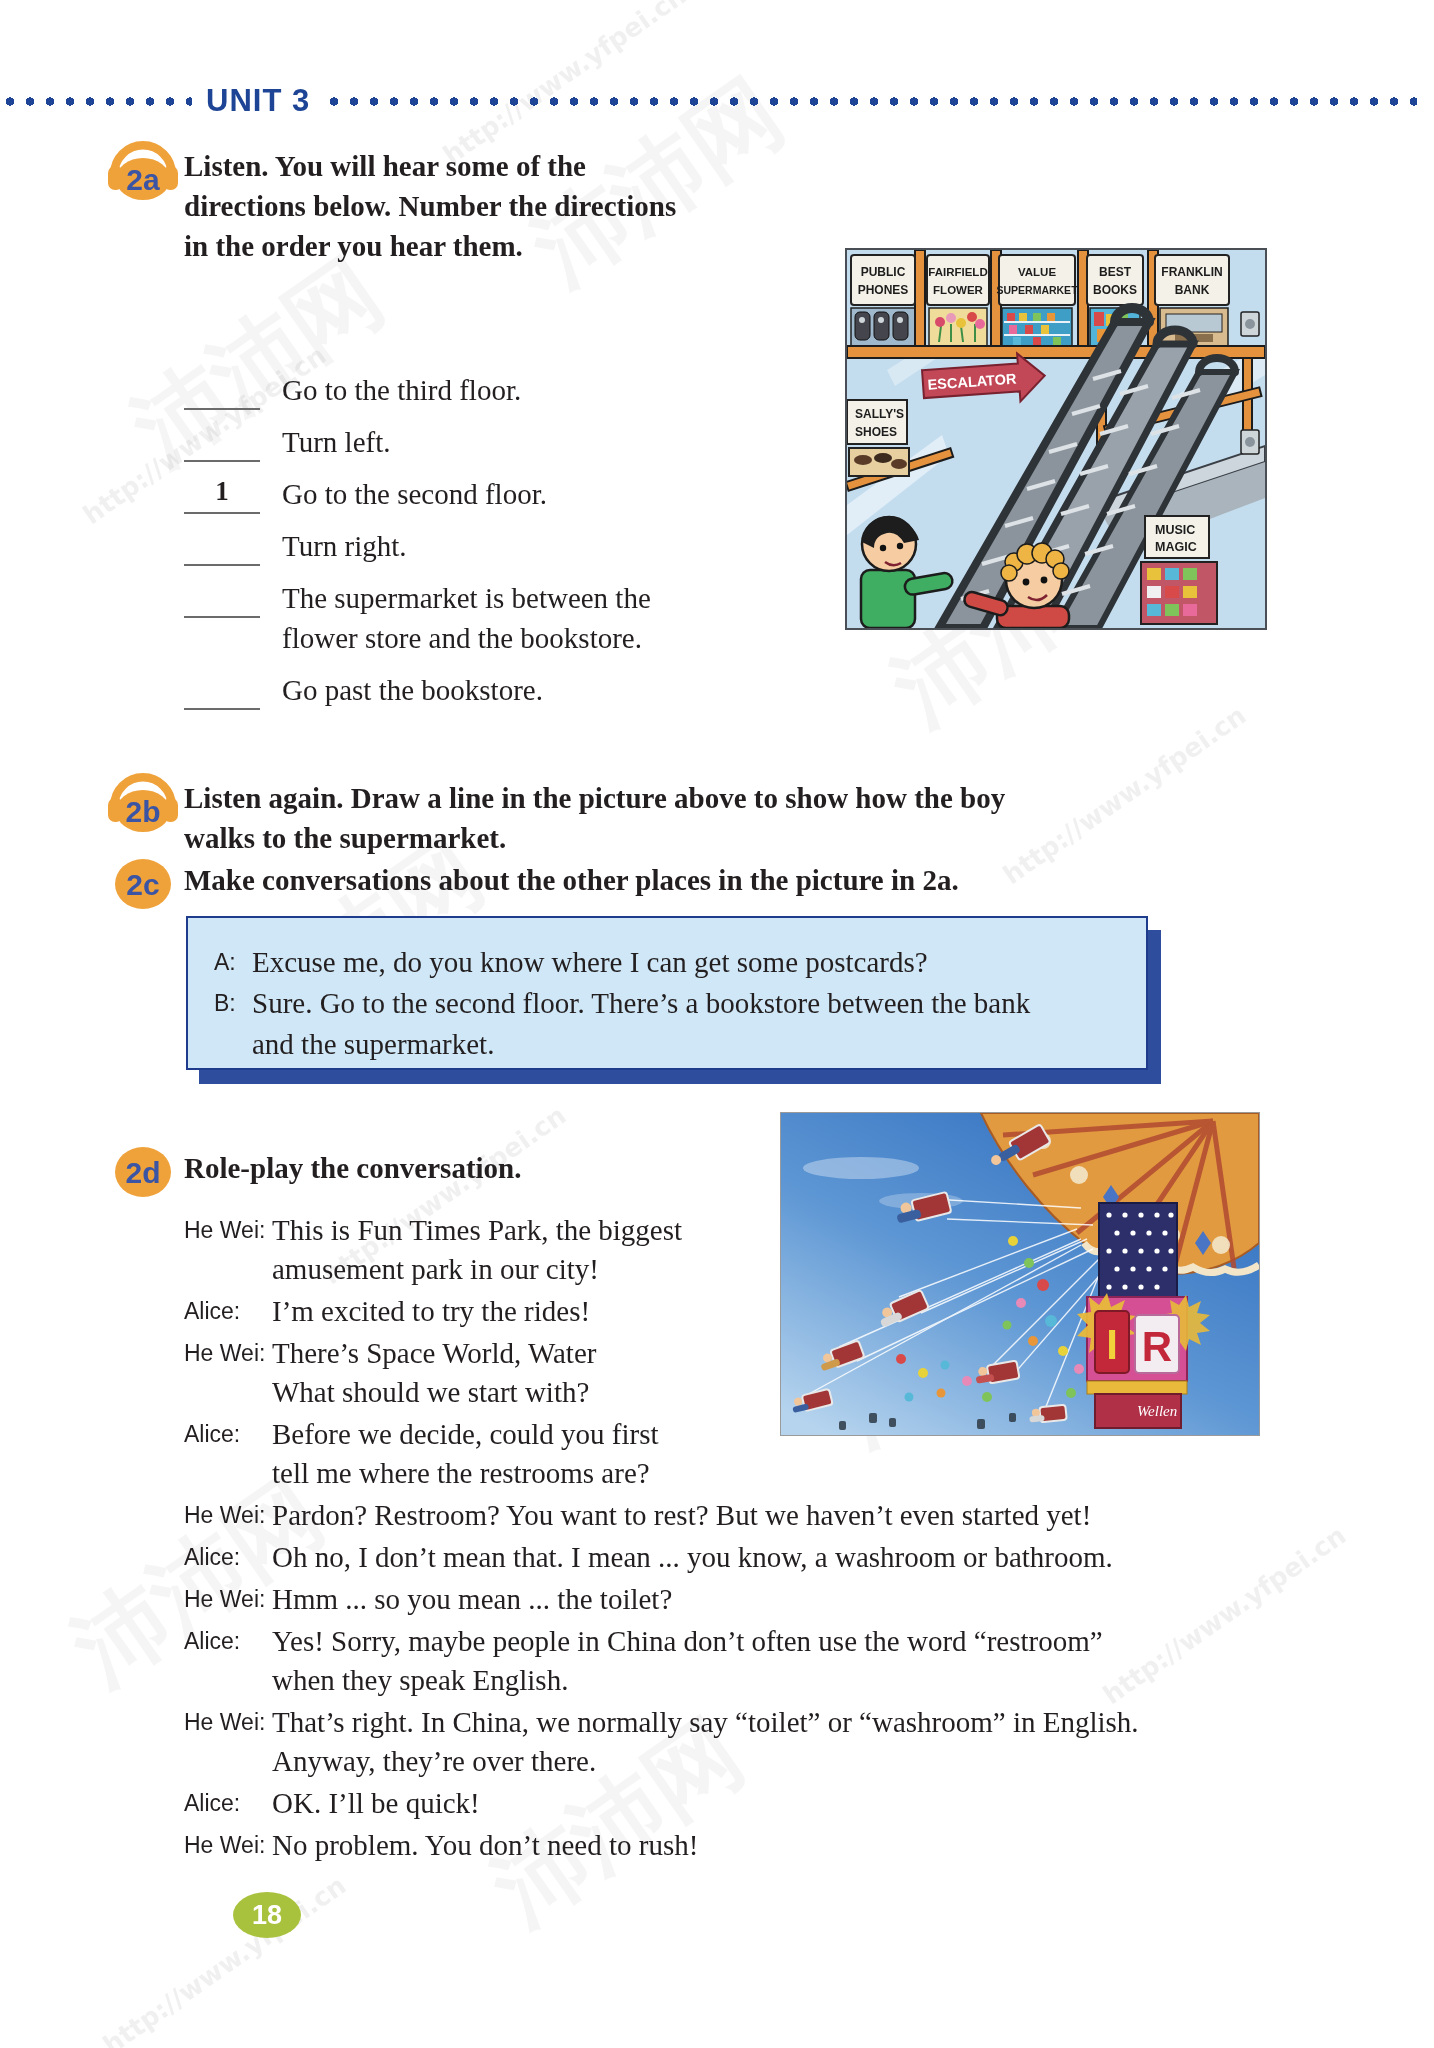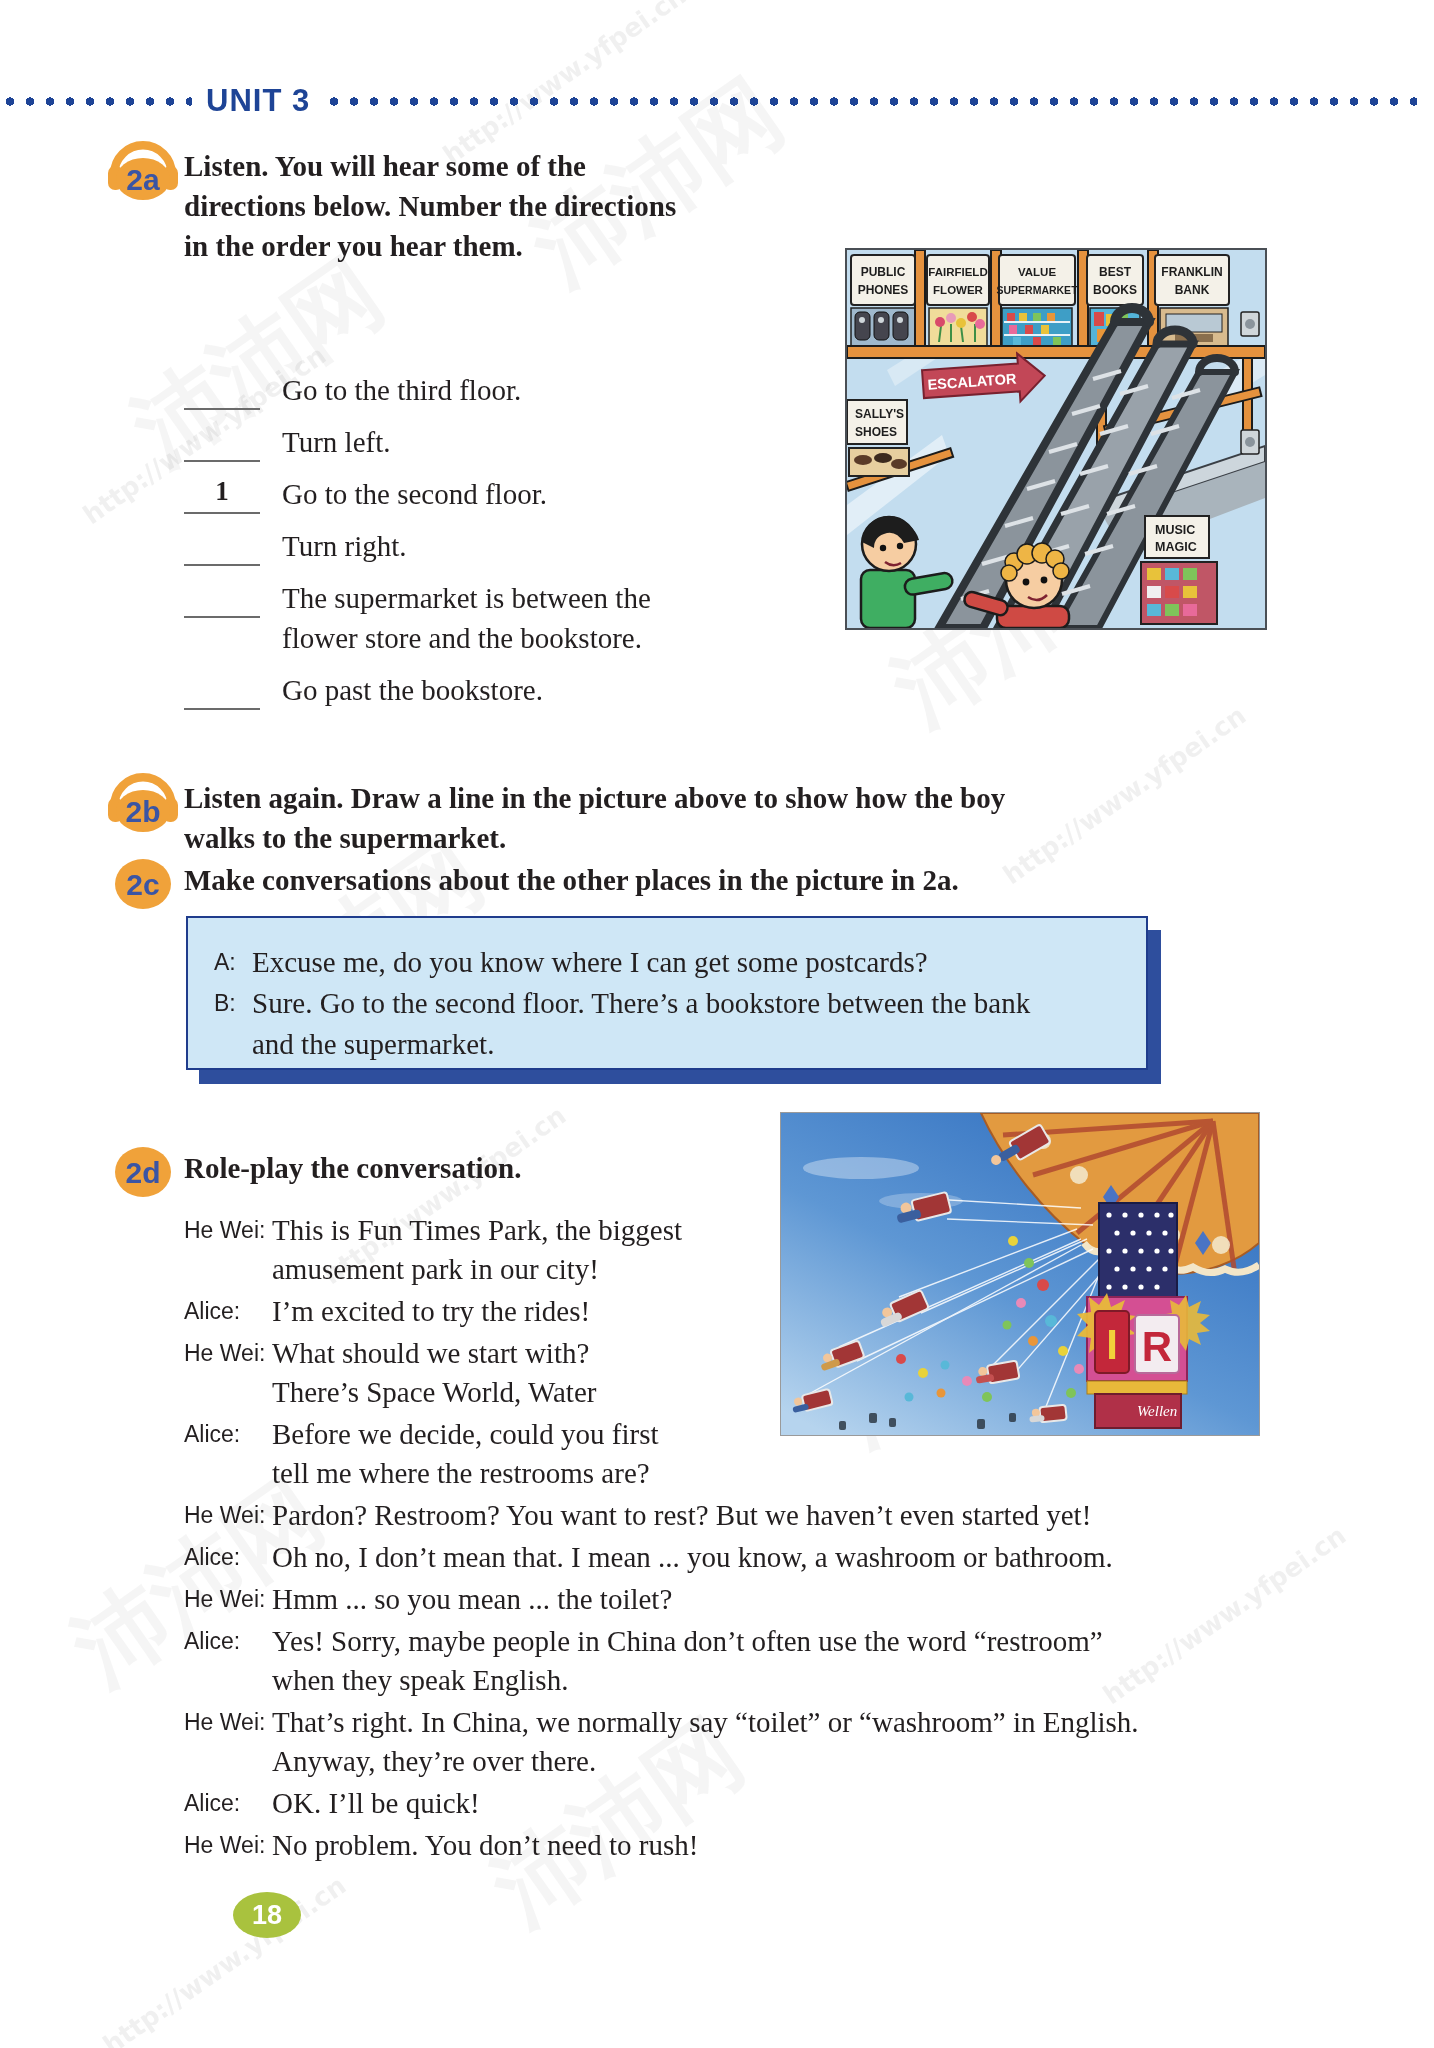--- a/index.html
+++ b/index.html
@@ -518,22 +518,22 @@
     </div>
     <div class="conv-row">
       <div class="conv-spk">Alice:</div>
       <div>
         <div class="conv-line">I’m excited to try the rides!</div>
       </div>
     </div>
     <div class="conv-row">
       <div class="conv-spk">He Wei:</div>
       <div>
+        <div class="conv-line">There’s Space World, Water</div>
         <div class="conv-line">What should we start with?</div>
-        <div class="conv-line">There’s Space World, Water</div>
       </div>
     </div>
     <div class="conv-row">
       <div class="conv-spk">Alice:</div>
       <div>
         <div class="conv-line">Before we decide, could you first</div>
         <div class="conv-line">tell me where the restrooms are?</div>
       </div>
     </div>
     <div class="conv-row">

